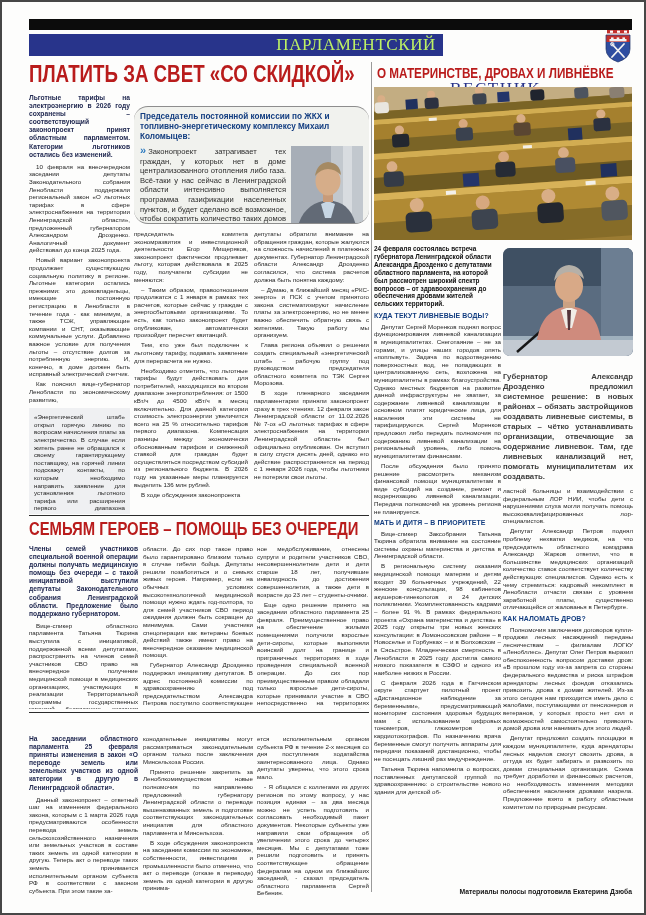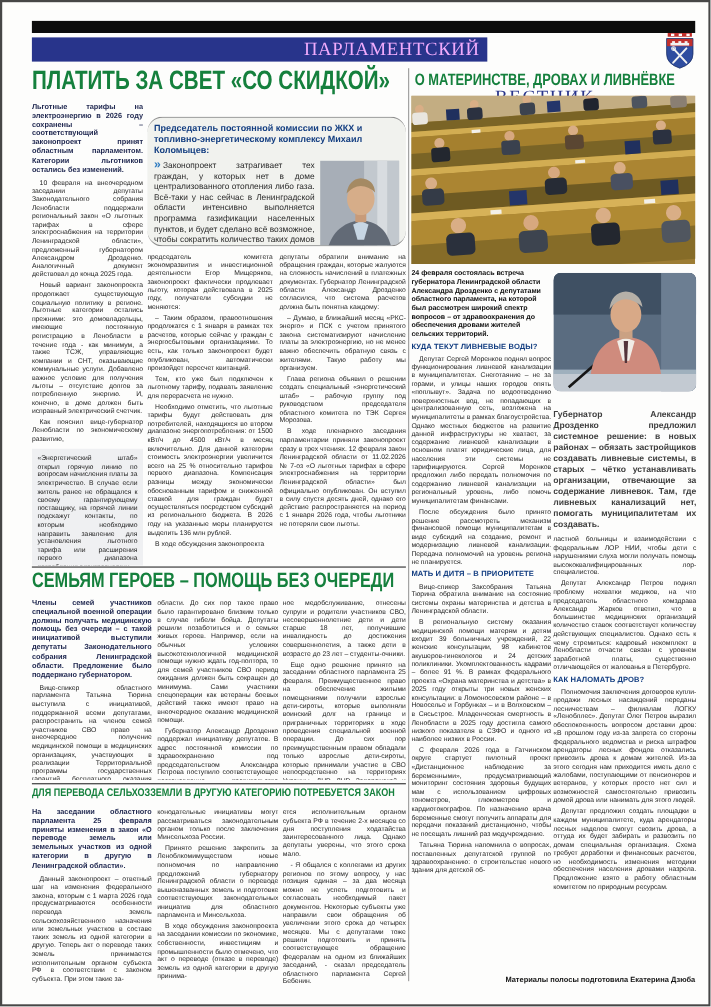--- a/index.html
+++ b/index.html
@@ -3,25 +3,25 @@
 <meta charset="utf-8">
 <style>
   html,body{margin:0;padding:0;background:#cfcfcf;font-family:"Liberation Sans",sans-serif;}
   .page{position:relative;width:646px;height:915px;margin:0 auto;background:#fdfdfc;
         border:2px solid #474747;box-sizing:border-box;overflow:hidden;}
   .ab{position:absolute;}
   
   .topbar{left:27px;top:17px;width:603px;height:11px;background:#0c0c0c;}
   .mastband{left:27px;top:32px;width:414px;height:22px;background:#28348b;display:flex;
             justify-content:flex-end;align-items:center;padding-right:7px;box-sizing:border-box;}
-  .mast1{font-family:"Liberation Serif",serif;font-size:17px;color:#f0abfc;letter-spacing:.6px;}
+  .mast1{font-family:"Liberation Serif",serif;font-size:17px;color:#bef264;letter-spacing:.6px;}
   .mast2{left:448px;top:32px;height:22px;line-height:22px;font-family:"Liberation Serif",serif;
          font-size:17px;color:#28348b;letter-spacing:1.6px;margin-top:44px;}
   
-  .hl{font-weight:bold;color:#15803d;white-space:nowrap;}
+  .hl{font-weight:bold;color:#b91c1c;white-space:nowrap;}
   .condense{display:inline-block;transform:scaleX(.78);transform-origin:0 50%;}
   .condense85{display:inline-block;transform:scaleX(.82);transform-origin:0 50%;}
   
   .vrule{left:369px;top:60px;width:1px;height:830px;background:#9a9a9a;}
   .hrule{height:1px;background:#2b2b2b;}
   
   .bp{font-size:6.2px;line-height:7.6px;text-align:justify;color:#1e1e1e;margin:0 0 2.5px;text-indent:7px;}
   .cont{text-indent:0;}
   .introp{font-weight:bold;font-size:6.7px;line-height:8.1px;color:#222a52;text-align:justify;margin:0 0 4px;}
   .sub{font-weight:bold;font-size:6.9px;line-height:8px;color:#123d80;margin:4px 0 2.5px;letter-spacing:.1px;}
@@ -128,23 +128,20 @@
   <div class="ab col" style="left:141px;top:543px;width:110px;height:164px;">
     <p class="bp cont">области. До сих пор такое право было гарантировано близким только в случае гибели бойца. Депутаты решили позаботиться и о семьях живых героев. Например, если на обычных условиях высокотехнологичной медицинской помощи нужно ждать год-полтора, то для семей участников СВО период ожидания должен быть сокращен до минимума. Сами участники спецоперации как ветераны боевых действий также имеют право на внеочередное оказание медицинской помощи.</p>
     <p class="bp">Губернатор Александр Дрозденко поддержал инициативу депутатов. В адрес постоянной комиссии по здравоохранению под председательством Александра Петрова поступило соответствующее постановление правительства Ленобласти. К членам семей, которым стало доступно внеочеред-</p>
   </div>
   <div class="ab col" style="left:255px;top:543px;width:112px;height:164px;">
     <p class="bp cont">ное медобслуживание, отнесены супруги и родители участников СВО, несовершеннолетние дети и дети старше 18 лет, получившие инвалидность до достижения совершеннолетия, а также дети в возрасте до 23 лет – студенты-очники.</p>
     <p class="bp">Еще одно решение принято на заседании областного парламента 25 февраля. Преимущественное право на обеспечение жилыми помещениями получили взрослые дети-сироты, которые выполняли воинский долг на границе и приграничных территориях в ходе проведения специальной военной операции. До сих пор преимущественным правом обладали только взрослые дети-сироты, которые принимали участие в СВО непосредственно на территориях Украины, ДНР, ЛНР, Запорожской и Херсонской областей.</p>
   </div>
 
   <div class="ab hrule" style="left:27px;top:710px;width:340px;"></div>
-  <div class="ab hl" style="left:27px;top:714px;font-size:10px;">
-    <span class="condense85">ДЛЯ ПЕРЕВОДА СЕЛЬХОЗЗЕМЛИ В ДРУГУЮ КАТЕГОРИЮ ПОТРЕБУЕТСЯ ЗАКОН</span>
-  </div>
 
   <div class="ab col" style="left:27px;top:733px;width:109px;height:173px;">
     <p class="introp">На заседании областного парламента 25 февраля приняты изменения в закон «О переводе земель или земельных участков из одной категории в другую в Ленинградской области».</p>
     <p class="bp">Данный законопроект – ответный шаг на изменения федерального закона, которым с 1 марта 2026 года предусматриваются особенности перевода земель сельскохозяйственного назначения или земельных участков в составе таких земель из одной категории в другую. Теперь акт о переводе таких земель принимается исполнительным органом субъекта РФ в соответствии с законом субъекта. При этом такие за-</p>
   </div>
   <div class="ab col" style="left:141px;top:733px;width:110px;height:173px;">
     <p class="bp cont">конодательные инициативы могут рассматриваться законодательным органом только после заключения Минсельхоза России.</p>
     <p class="bp">Принято решение закрепить за Леноблкомимуществом новые полномочия по направлению предложений губернатору Ленинградской области о переводе вышеназванных земель и подготовке соответствующих законодательных инициатив для областного парламента и Минсельхоза.</p>
     <p class="bp">В ходе обсуждения законопроекта на заседании комиссии по экономике, собственности, инвестициям и промышленности было отмечено, что акт о переводе (отказе в переводе) земель из одной категории в другую принима-</p>
   </div>

